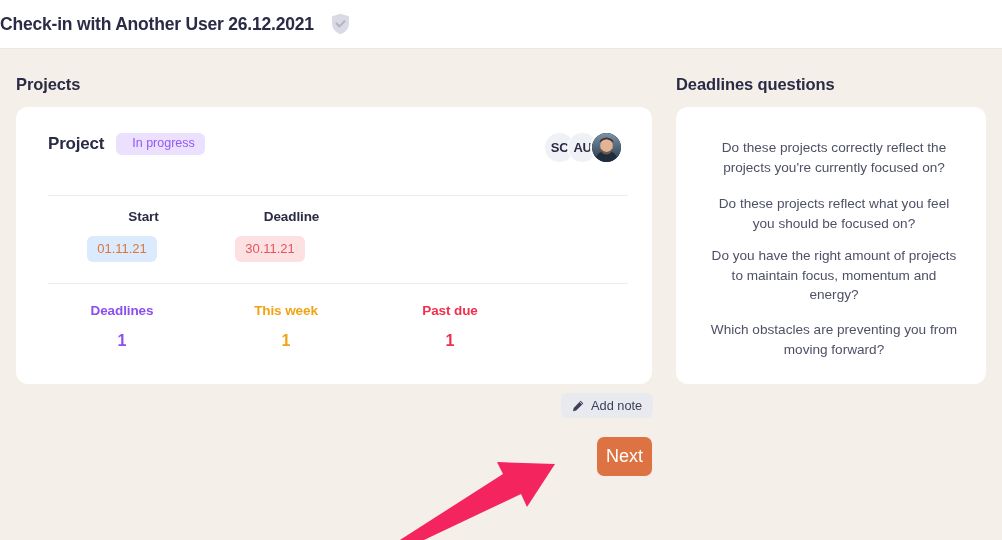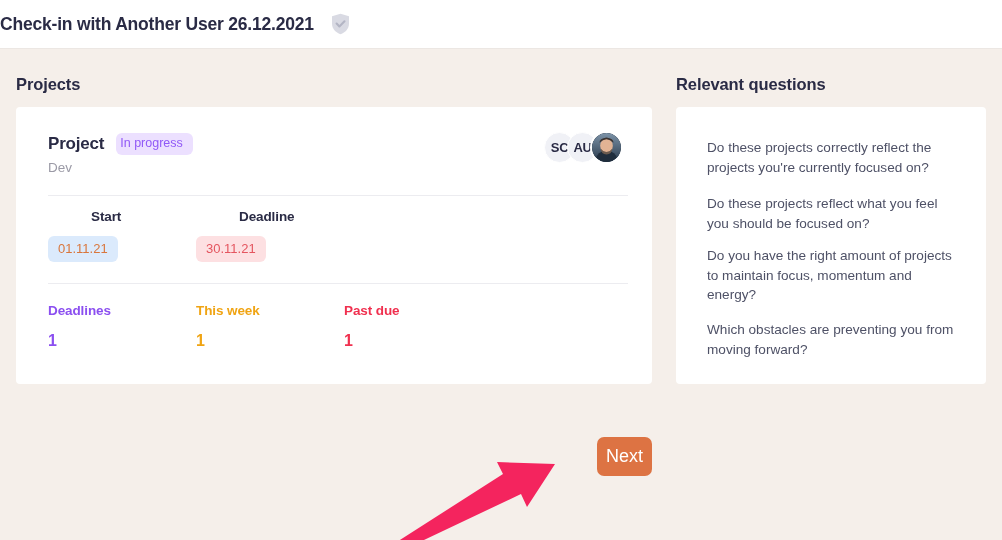--- a/index.html
+++ b/index.html
@@ -60,21 +60,22 @@
     font-weight: bold;
     color: #2a2b45;
     letter-spacing: -0.1px;
   }
   #projects-title { left: 16px; top: 26px; }
   #questions-title { left: 676px; top: 26px; }
 
   .card {
     position: absolute;
     background: #ffffff;
-    border-radius: 4px;
+    border-radius: 12px;
+    text-align: center;
   }
 
   
   #project-card {
     left: 16px;
     top: 58px;
     width: 636px;
     height: 277px;
   }
 
@@ -92,21 +93,21 @@
     font-weight: bold;
     color: #2a2b45;
     letter-spacing: -0.2px;
   }
   .status-badge {
     margin-left: 12px;
     background: #ece0ff;
     color: #9159f7;
     border-radius: 6px;
     font-size: 12.5px;
-    padding: 4px 10px 5px 4px;
+    padding: 4px 10px 5px 16px;
     line-height: 1;
     white-space: nowrap;
   }
   .project-sub {
     margin-top: 5px;
     font-size: 13.5px;
     color: #9b9aa6;
   }
 
   
@@ -181,20 +182,21 @@
   .date-pill.start { background: #dbeafc; color: #d9763c; }
   .date-pill.deadline { background: #fde0e2; color: #e4555f; }
 
   
   .metrics {
     position: absolute;
     left: 32px;
     top: 196px;
     width: 580px;
     display: flex;
+    gap: 16px;
   }
   .metric-col { width: 148px; }
   .metric-label {
     font-size: 13.5px;
     font-weight: bold;
     letter-spacing: -0.1px;
   }
   .metric-value {
     margin-top: 14px;
     font-size: 16px;
@@ -279,30 +281,29 @@
     <svg width="19" height="22" viewBox="0 0 19 22">
       <path d="M9.5 0.8 L18 3.2 V10.5 C18 15.8 14.3 19.6 9.5 21.2 C4.7 19.6 1 15.8 1 10.5 V3.2 Z" fill="#d9dae3"></path>
       <path d="M5.6 10.6 L8.4 13.4 L13.5 8.3" fill="none" stroke="#b3b5c4" stroke-width="2.1" stroke-linecap="round" stroke-linejoin="round"></path>
     </svg>
   </div>
 </div>
 
 <div class="page">
 
   <div class="section-title" id="projects-title">Projects</div>
-  <div class="section-title" id="questions-title">Relevant questions</div>
+  <div class="section-title" id="questions-title">Deadlines questions</div>
 
   <div class="card" id="project-card">
 
     <div class="project-head">
       <div class="project-row-top">
         <div class="project-name">Project</div>
         <div class="status-badge">In progress</div>
       </div>
-      <div class="project-sub">Dev</div>
     </div>
 
     <div class="avatars">
       <div class="avatar">SC</div>
       <div class="avatar">AU</div>
       <div class="avatar photo">
         <svg width="33" height="33" viewBox="0 0 33 33">
           <defs>
             <clipPath id="avclip">
                 <circle cx="16.5" cy="16.5" r="16.5"></circle>
@@ -354,20 +355,29 @@
     </div>
   </div>
 
   <div class="card" id="questions-card">
     <div class="question" id="q0">Do these projects correctly reflect the projects you're currently focused on?</div>
     <div class="question" id="q2">Do you have the right amount of projects to maintain focus, momentum and energy?</div>
     <div class="question" id="q1">Do these projects reflect what you feel you should be focused on?</div>
     <div class="question" id="q3">Which obstacles are preventing you from moving forward?</div>
   </div>
 
+  <button id="add-note-button">
+    <span class="pencil-icon">
+      <svg width="12" height="12" viewBox="0 0 12 12">
+        <path d="M8.6 0.7 L11.3 3.4 L4.2 10.5 L1 11.2 L1.7 8 Z" fill="#3e4059"></path>
+        <path d="M7.6 1.7 L10.3 4.4" stroke="#e9eaf0" stroke-width="0.9"></path>
+      </svg>
+    </span>
+    <span>Add note</span>
+  </button>
 
   <button id="next-button">Next</button>
 
   <div id="arrow-annotation">
     <svg width="195" height="105" viewBox="0 0 195 105">
       <path d="M3 100 L128 20 L122 8 L180 10 L152 53 L146 40 L11 104 Z" fill="#f4245e"></path>
     </svg>
   </div>
 
 </div>

